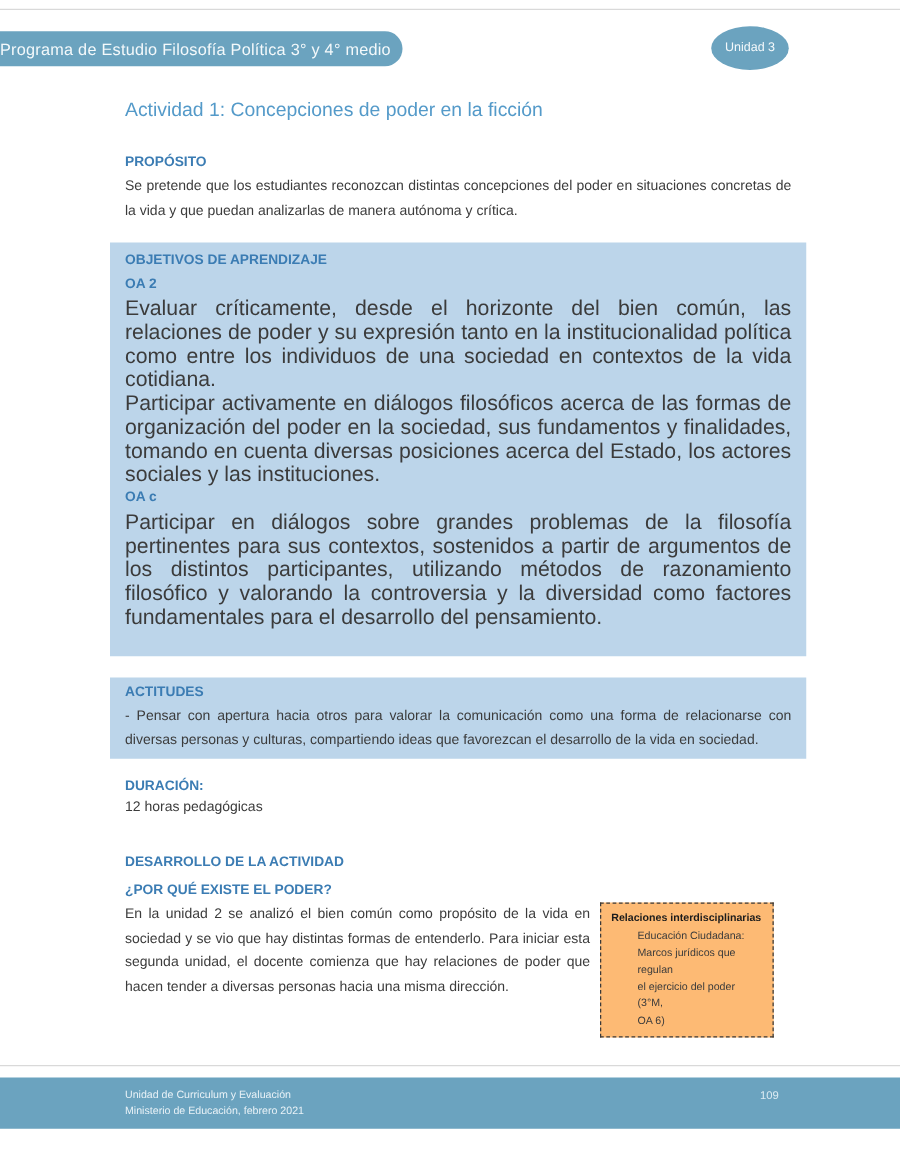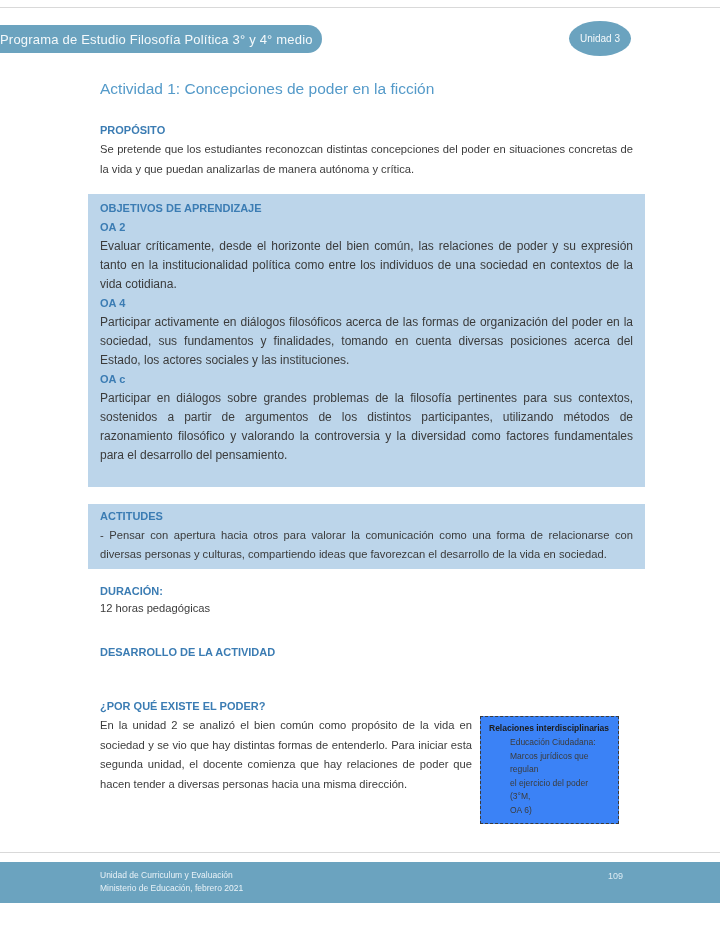--- a/index.html
+++ b/index.html
@@ -27,32 +27,32 @@
   .h-proposito{margin-top:26px;}
   .body-text{font-size:11.2px;line-height:19px;text-align:justify;color:#3b3b3b;}
   .p-proposito{margin-top:3px;line-height:20px;}
   .blue-box{
     background:#bcd5ea;position:relative;left:-12px;width:533px;
     padding:5px 12px 22px 12px;
   }
   .box-objetivos{margin-top:15px;}
   .box-actitudes{margin-top:17px;padding:3px 12px 6px 12px;}
   .oa-code{font-size:11px;font-weight:bold;color:#3b7cb3;line-height:19px;}
-  .oa-text{font-size:12px;line-height:19px;text-align:justify;}
+  .oa-text{font-size:17px;line-height:19px;text-align:justify;}
   .box-heading{font-size:11px;font-weight:bold;color:#3b7cb3;line-height:19px;}
   .act-text{font-size:11.2px;line-height:18.5px;text-align:justify;}
   .h-duracion{margin-top:16px;}
   .p-duracion{margin-top:2px;line-height:19px;text-align:left;}
   .h-desarrollo{margin-top:28px;}
-  .h-porque{margin-top:42px;}
+  .h-porque{margin-top:10px;}
   .two-col{display:flex;margin-top:4px;align-items:flex-start;}
   .section-body{width:372px;line-height:19.5px;}
   .note-box{
     margin-left:8px;width:121px;border:1.5px dashed #3a3a3a;
-    padding:5px 8px 6px 8px;background:#3b82f6;
+    padding:5px 8px 6px 8px;background:#fdba74;
   }
   .note-title{font-size:8.5px;font-weight:bold;color:#1c1c1c;line-height:12px;margin-bottom:2px;}
   .note-line{font-size:8.5px;color:#3b3b3b;line-height:13.5px;padding-left:21px;}
   .footer-rule{position:absolute;top:852px;left:0;width:720px;height:1px;background:#d9d9d9;}
   .footer-bar{
     position:absolute;top:862px;left:0;width:720px;height:41px;background:#6ba3bf;
   }
   .footer-org{
     position:absolute;left:100px;top:7px;color:#e9f2f7;font-size:8.5px;line-height:13px;
   }
@@ -77,21 +77,20 @@
 
   <div class="page-title">Actividad 1: Concepciones de poder en la ficción</div>
 
   <div class="h-blue h-proposito">PROPÓSITO</div>
   <div class="body-text p-proposito">Se pretende que los estudiantes reconozcan distintas concepciones del poder en situaciones concretas de la vida y que puedan analizarlas de manera autónoma y crítica.</div>
 
   <div class="blue-box box-objetivos">
     <div class="box-heading">OBJETIVOS DE APRENDIZAJE</div>
     <div class="oa-code">OA 2</div>
     <div class="oa-text">Evaluar críticamente, desde el horizonte del bien común, las relaciones de poder y su expresión tanto en la institucionalidad política como entre los individuos de una sociedad en contextos de la vida cotidiana.</div>
-    <div class="oa-code">OA 4</div>
     <div class="oa-text">Participar activamente en diálogos filosóficos acerca de las formas de organización del poder en la sociedad, sus fundamentos y finalidades, tomando en cuenta diversas posiciones acerca del Estado, los actores sociales y las instituciones.</div>
     <div class="oa-code">OA c</div>
     <div class="oa-text">Participar en diálogos sobre grandes problemas de la filosofía pertinentes para sus contextos, sostenidos a partir de argumentos de los distintos participantes, utilizando métodos de razonamiento filosófico y valorando la controversia y la diversidad como factores fundamentales para el desarrollo del pensamiento.</div>
   </div>
 
   <div class="blue-box box-actitudes">
     <div class="box-heading">ACTITUDES</div>
     <div class="act-text">- Pensar con apertura hacia otros para valorar la comunicación como una forma de relacionarse con diversas personas y culturas, compartiendo ideas que favorezcan el desarrollo de la vida en sociedad.</div>
   </div>
 

